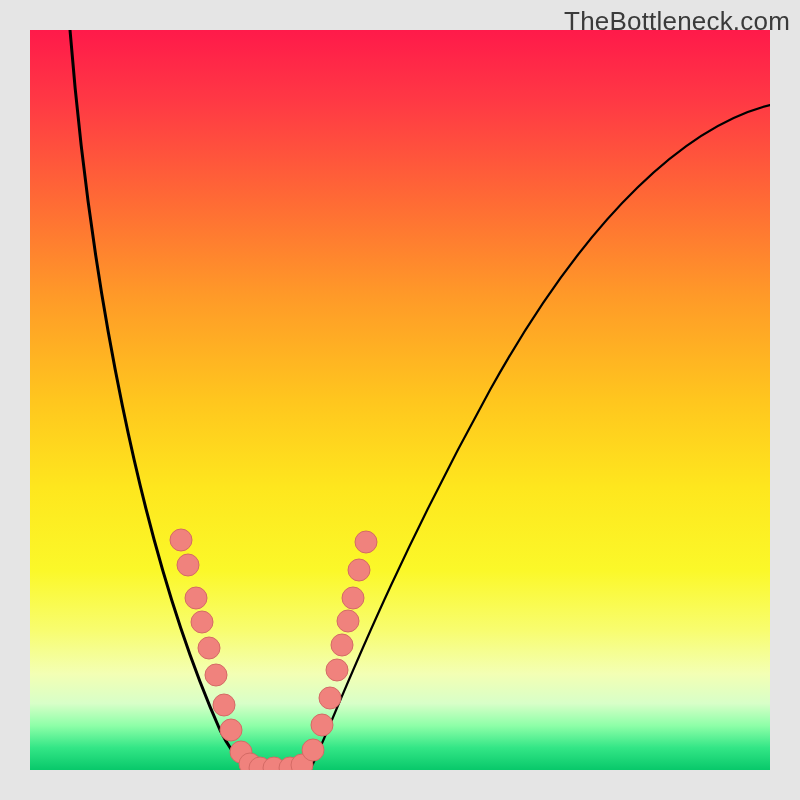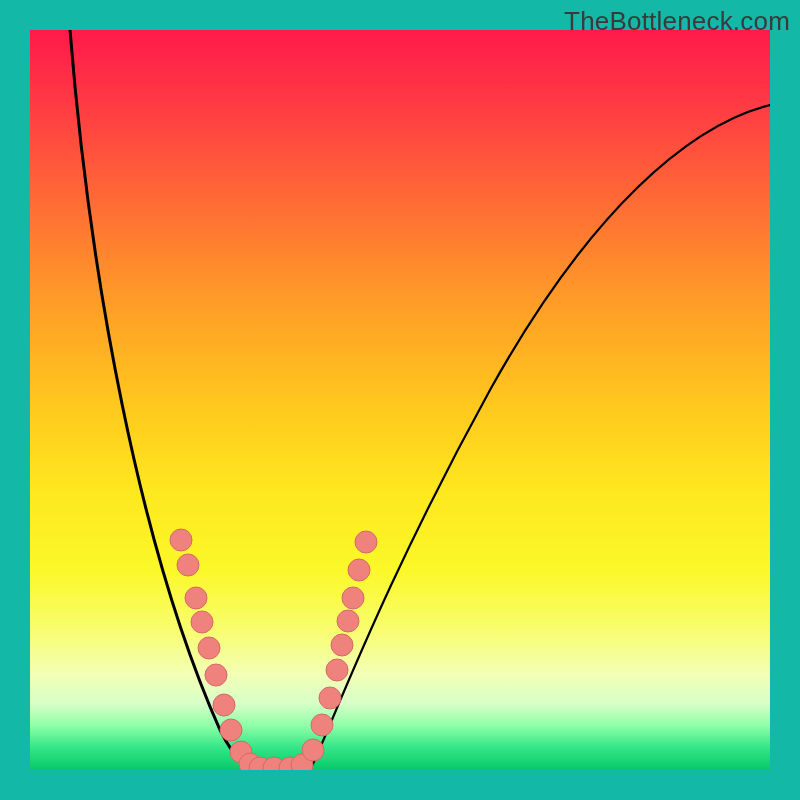--- a/index.html
+++ b/index.html
@@ -10,21 +10,21 @@
     overflow: hidden;
     background: #000;
     font-family: Arial, Helvetica, sans-serif;
   }
   .frame {
     position: absolute;
     left: 0;
     top: 0;
     width: 800px;
     height: 800px;
-    background: #14b8a6;
+    background: #e5e5e5;
   }
   .plot-area {
     position: absolute;
     left: 30px;
     top: 30px;
     width: 740px;
     height: 740px;
     background: linear-gradient(to bottom,
       #ff1a4a 0%,
       #ff3a44 10%,

